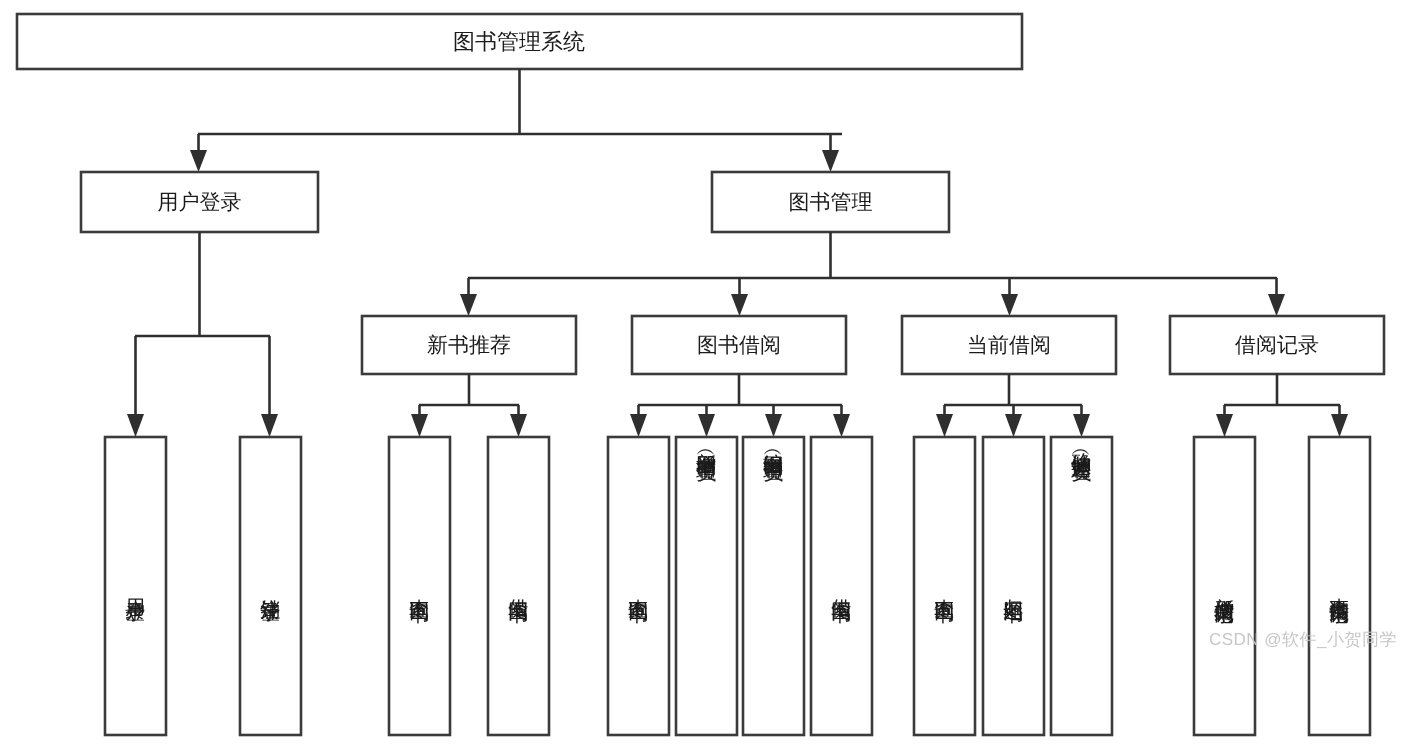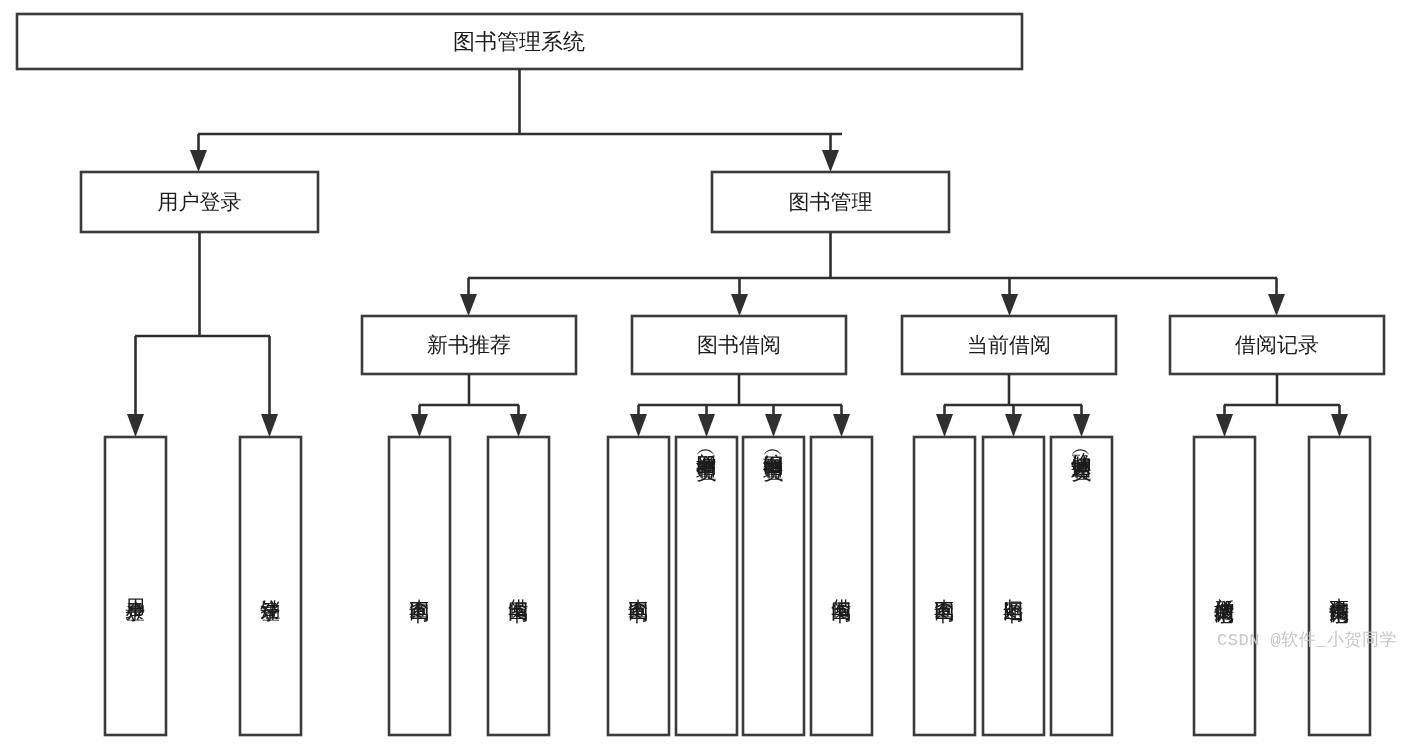--- a/index.html
+++ b/index.html
@@ -70,21 +70,21 @@
     line-height: 1.12;
     color: #1b1b1b;
     letter-spacing: 1.5px;
     white-space: nowrap;
     text-align: center;
   }
   .watermark {
     position: absolute;
     right: 8px;
     bottom: 6px;
-    font-family: Liberation Mono, monospace;
+    font-family: Liberation Sans, sans-serif;
     font-size: 17px;
     color: #c6c6c6;
     white-space: nowrap;
     letter-spacing: 0.5px;
   }
 </style>
 </head>
 <body>
 
 <div id="diagram-root">

